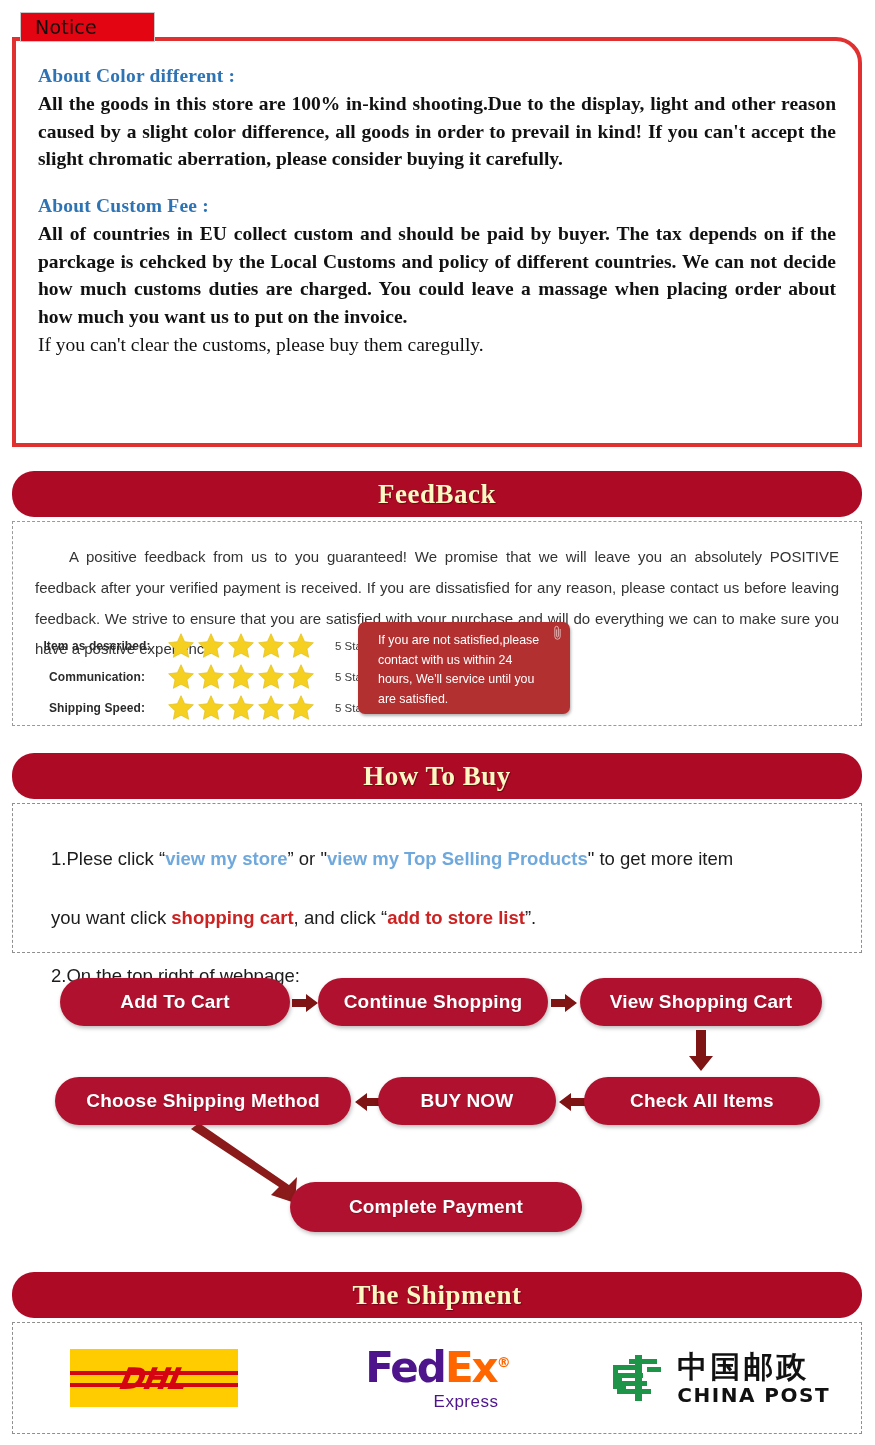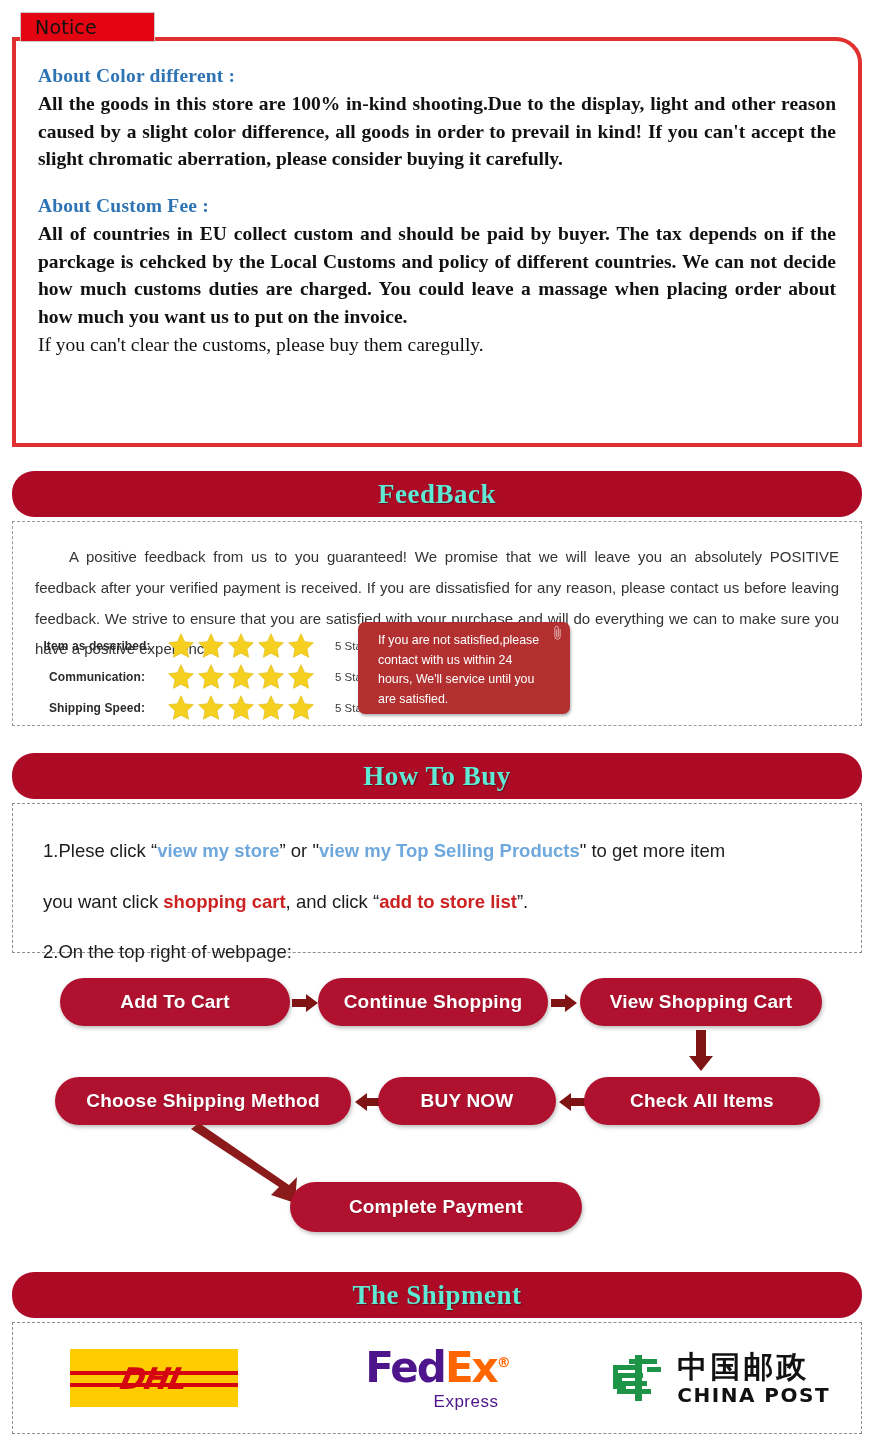--- a/index.html
+++ b/index.html
@@ -37,21 +37,21 @@
   }
   .nt-gap{height:22px;}
   .nt-line{
     font-family:"Liberation Serif", serif;font-weight:normal;
     font-size:19.5px;line-height:1.42;color:#111;margin:0;
   }
 
   
   .banner{
     position:absolute;left:12px;width:850px;height:46px;
-    background:#ad0a26;color:#5eead4;
+    background:#ad0a26;color:#fef9c3;
     display:flex;align-items:center;justify-content:center;
     font-family:"Liberation Serif", serif;font-weight:bold;
     font-size:27px;letter-spacing:.5px;
     text-shadow:1px 1px 1px rgba(0,0,0,.35);
     border-radius:22px;
   }
 
   
   .fb-box{
     position:absolute;left:12px;top:521px;width:850px;height:205px;
@@ -87,21 +87,21 @@
     opacity:.75;
   }
 
   
   .htb-box{
     position:absolute;left:12px;top:803px;width:850px;height:150px;
     border:1px dashed #8f8f8f;box-sizing:border-box;background:#fff;
     padding:18px 22px;
   }
   .htb-line{
-    font-size:18.5px;line-height:2.3;color:#1c1c1c;margin:8px;
+    font-size:18.5px;line-height:2.3;color:#1c1c1c;margin:16px;
     font-family:"Liberation Sans", sans-serif;
   }
   .lnk{color:#6fa8dc;font-weight:bold;}
   .red{color:#cc2222;font-weight:bold;}
 
   
   .flow{position:absolute;left:0;top:960px;width:875px;height:290px;}
   .pill{
     position:absolute;background:#b0112e;border-radius:40px;
     color:#fff;font-weight:bold;font-size:19px;

